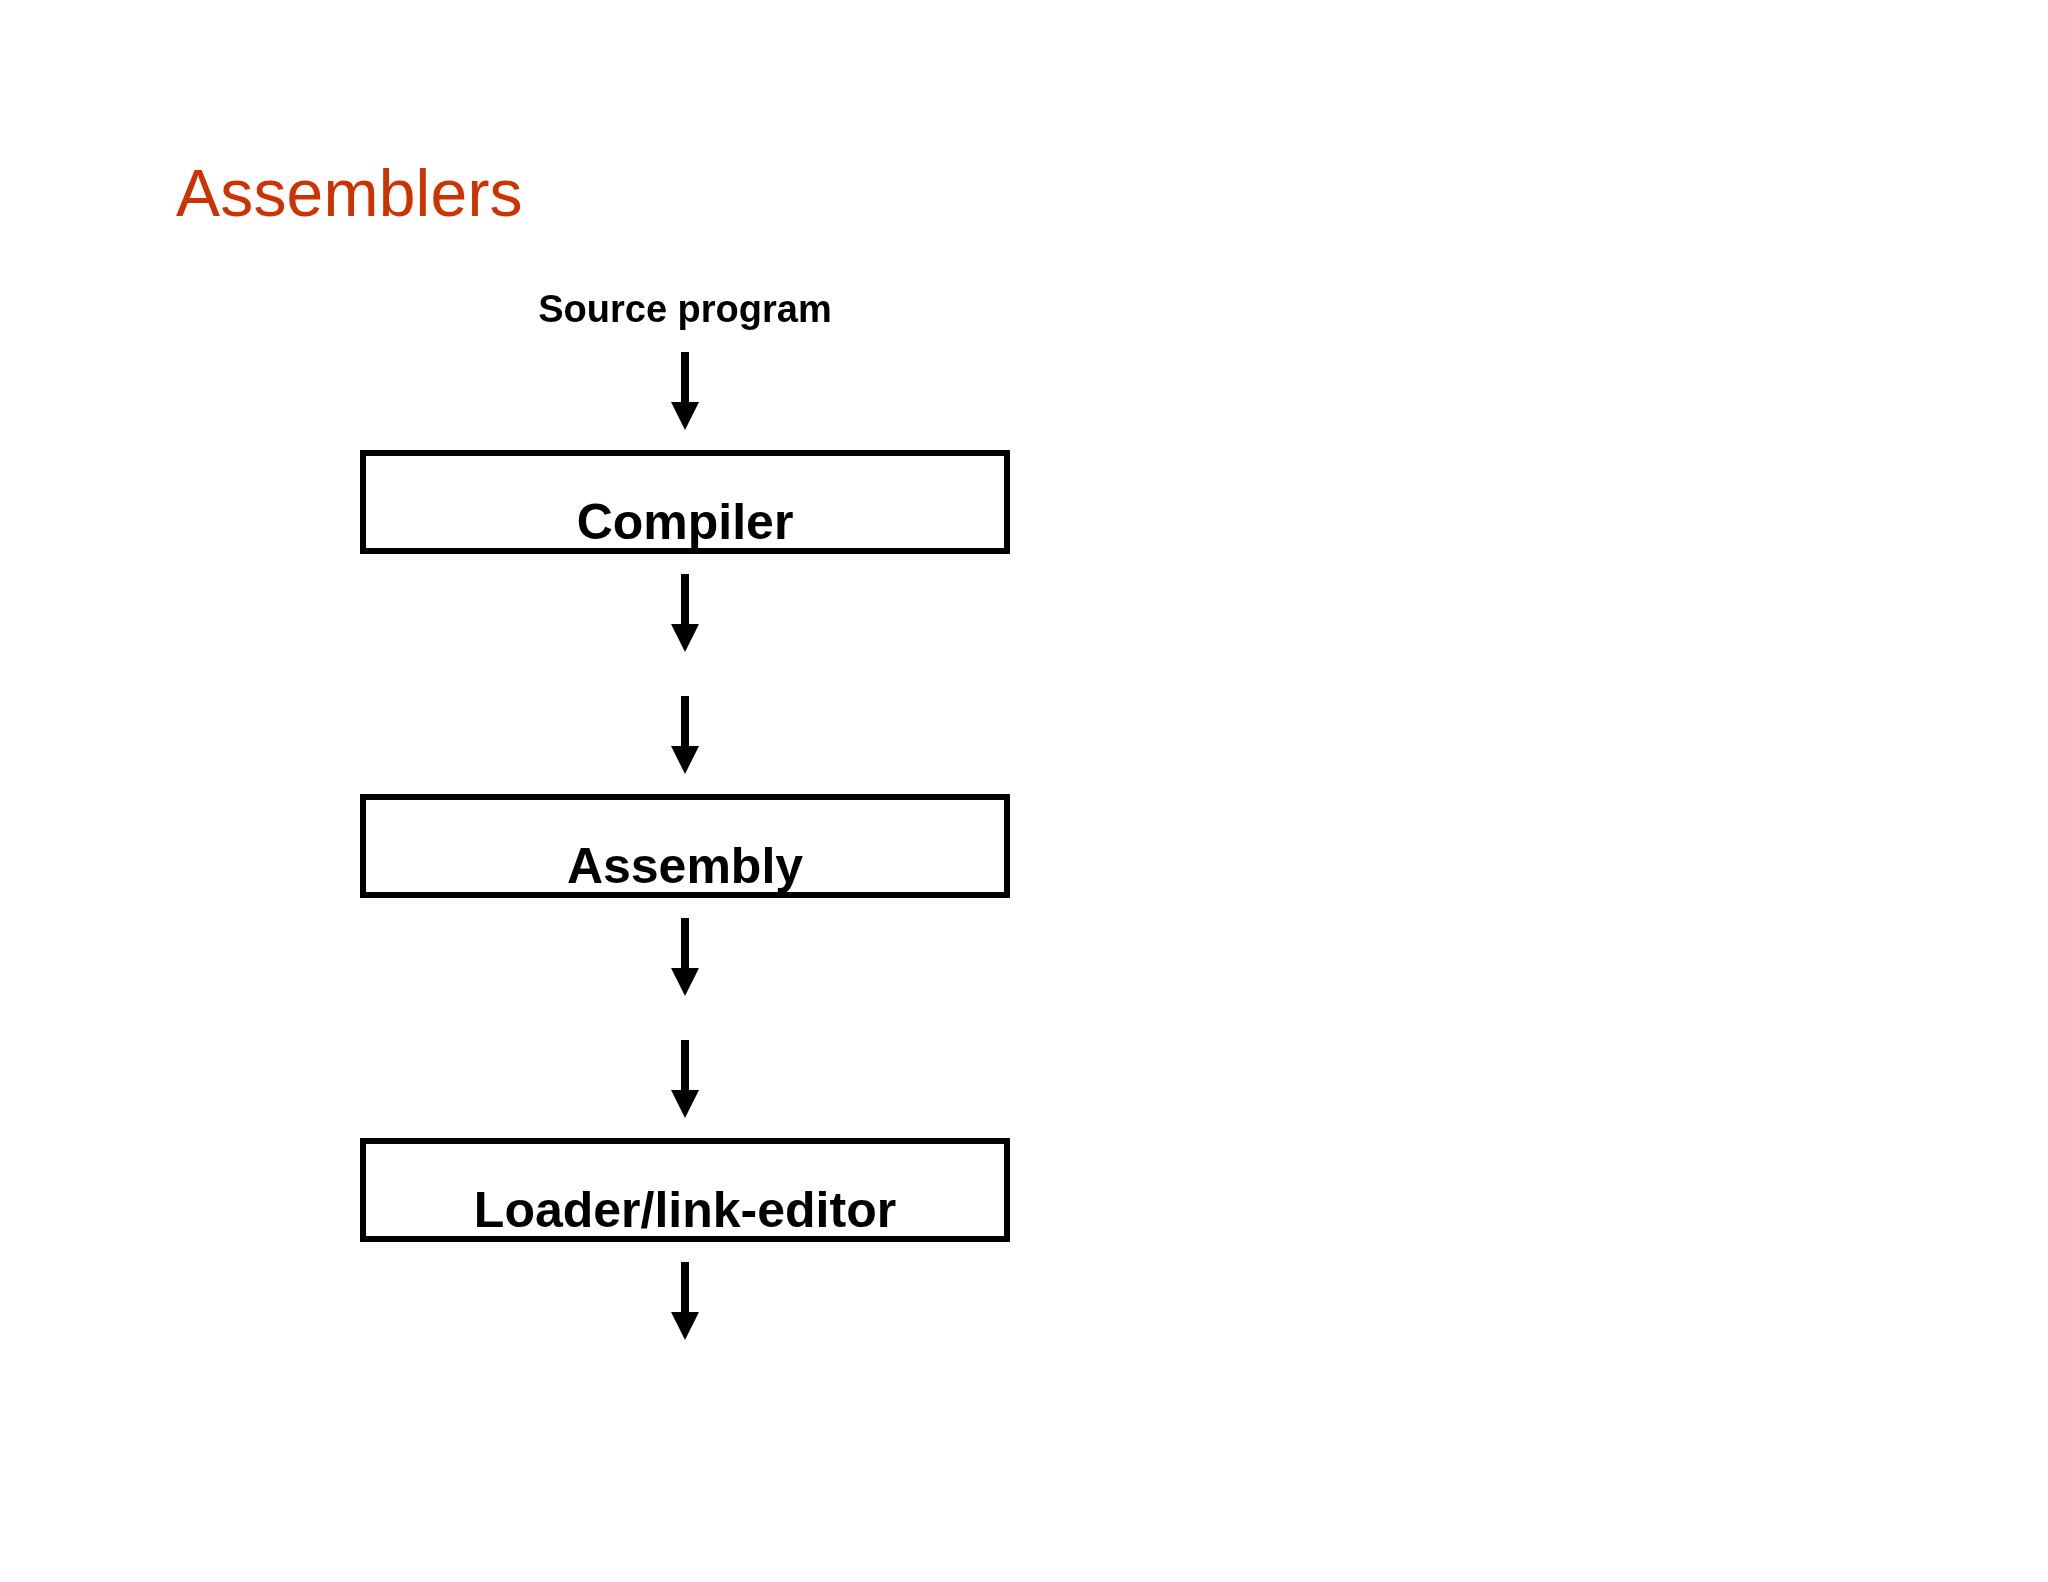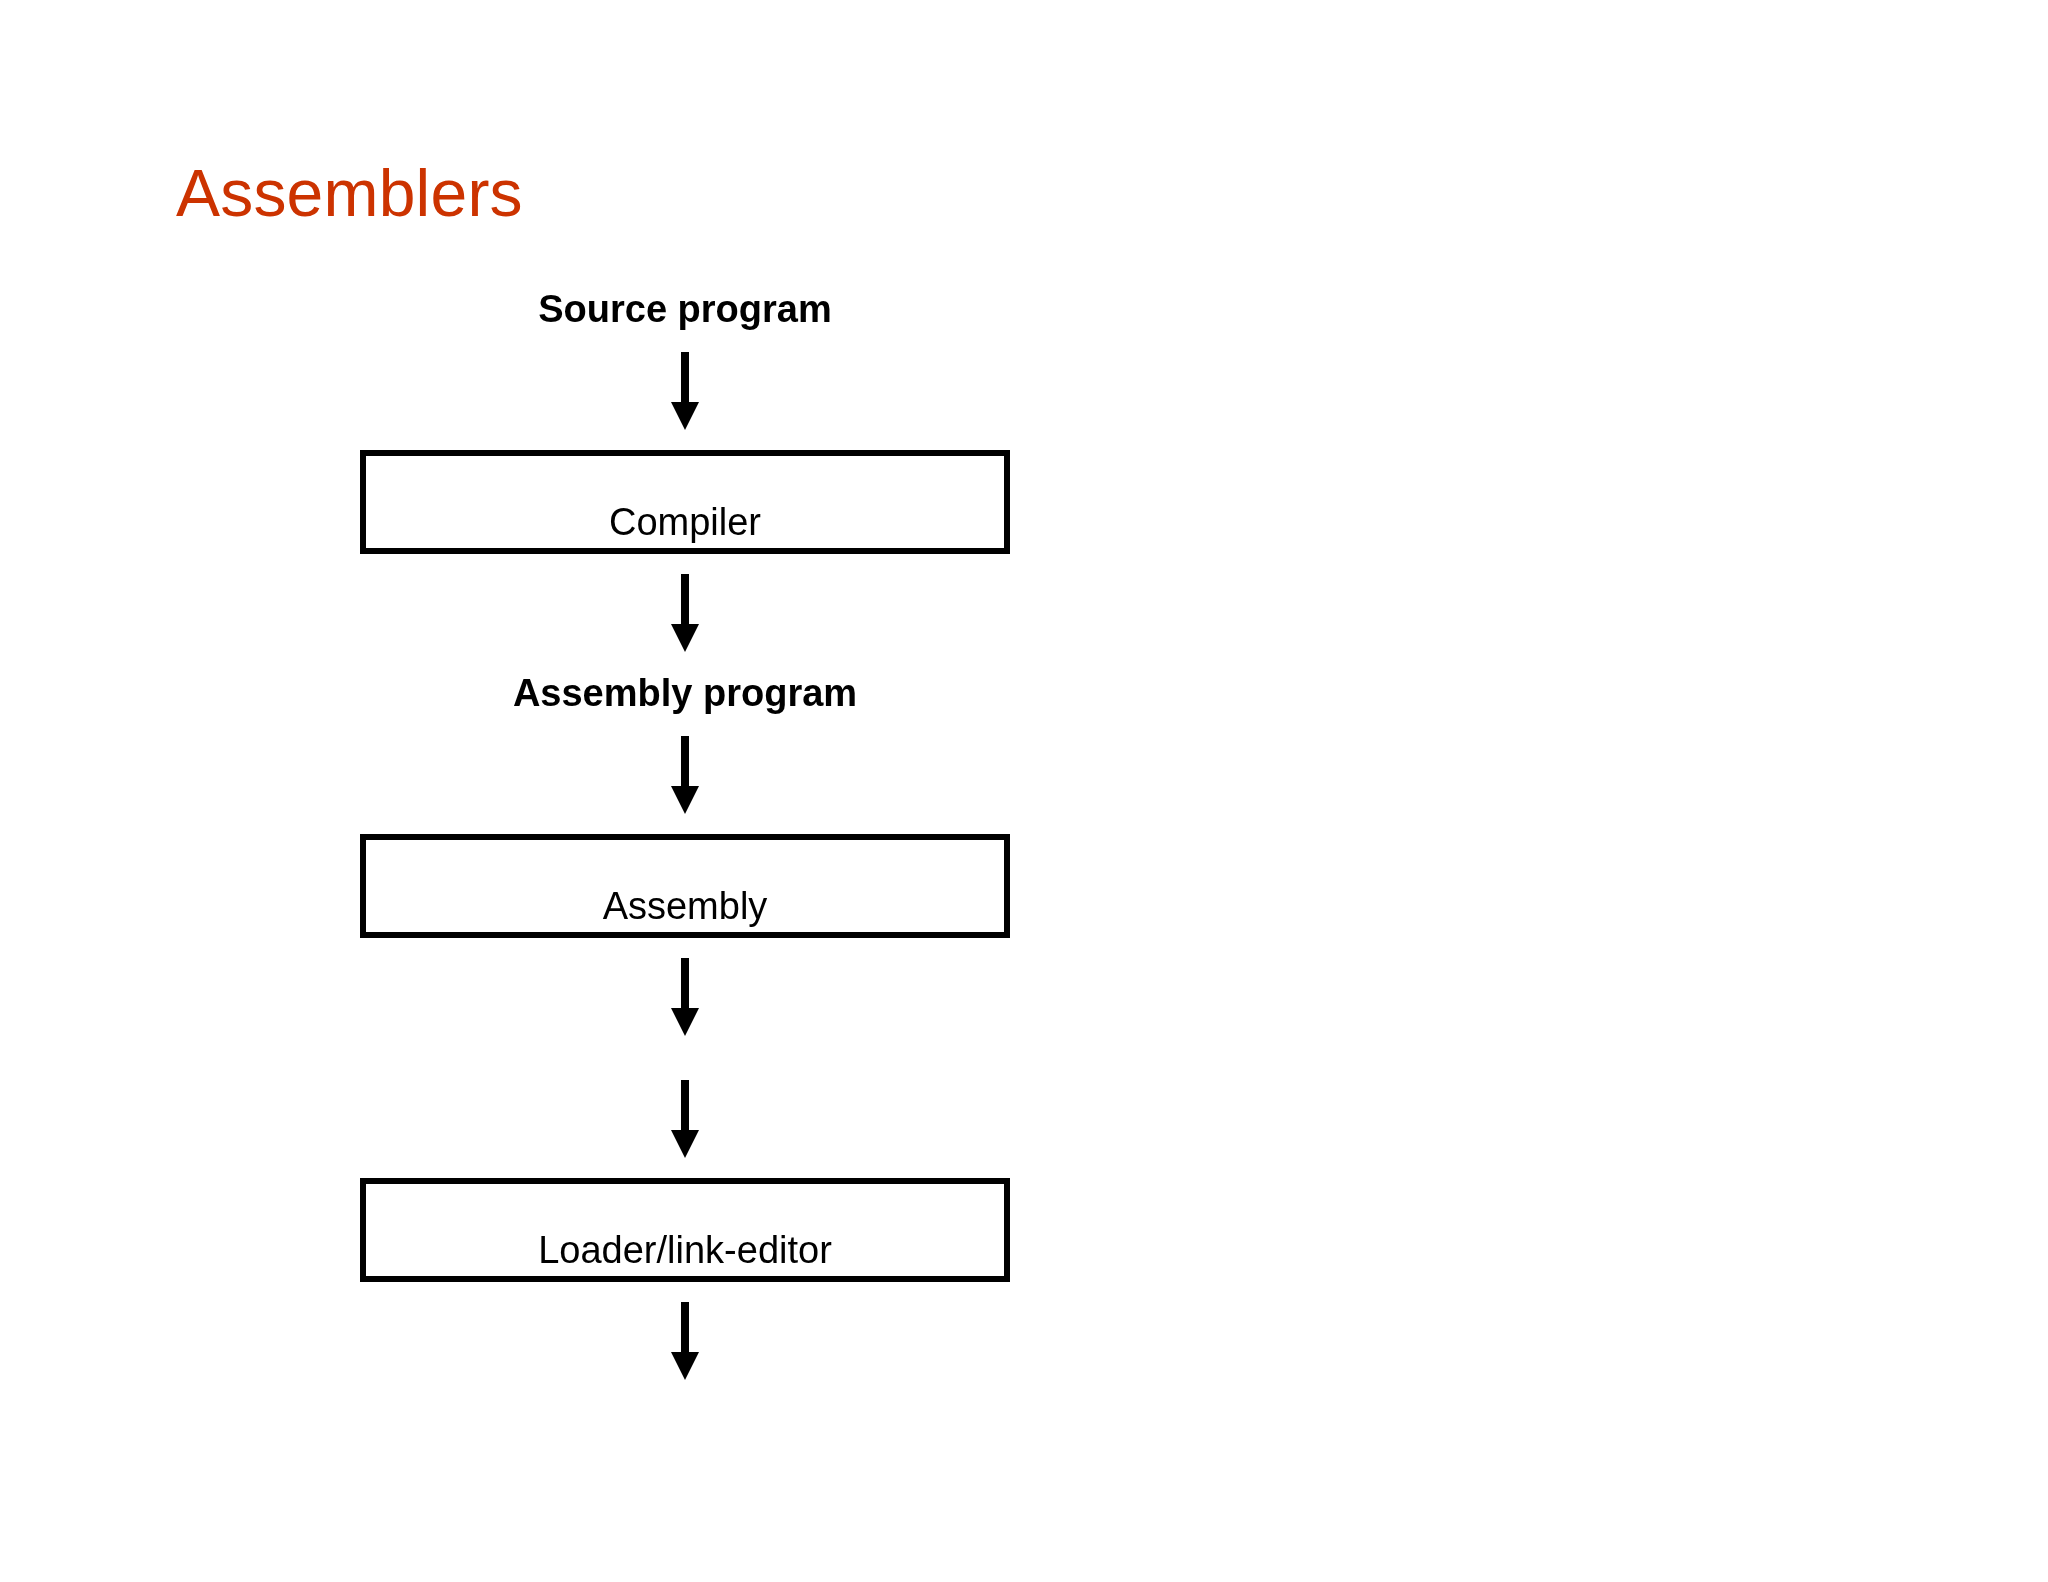--- a/index.html
+++ b/index.html
@@ -62,22 +62,22 @@
     box-sizing: border-box;
     width: 650px;
     height: 104px;
     border: 6px solid #000000;
     background: #ffffff;
     display: flex;
     align-items: center;
     justify-content: center;
   }
   .process-label {
-    font-size: 38px;
-    font-weight: 400;
+    font-size: 50px;
+    font-weight: 700;
     color: #000000;
     white-space: nowrap;
     line-height: 1.0;
     margin-top: 40px;
   }
 
   
   .arrow {
     width: 40px;
     height: 78px;
@@ -115,21 +115,20 @@
 
     <div class="gap-b"></div>
     <div class="arrow">
       <svg width="40" height="78" viewBox="0 0 40 78" xmlns="http://www.w3.org/2000/svg">
         <rect x="16" y="0" width="8" height="54" fill="#000000"></rect>
         <polygon points="6,50 34,50 20,78" fill="#000000"></polygon>
       </svg>
     </div>
     <div class="gap-a"></div>
 
-    <div class="artifact">Assembly program</div>
 
     <div class="gap-a"></div>
     <div class="arrow">
       <svg width="40" height="78" viewBox="0 0 40 78" xmlns="http://www.w3.org/2000/svg">
         <rect x="16" y="0" width="8" height="54" fill="#000000"></rect>
         <polygon points="6,50 34,50 20,78" fill="#000000"></polygon>
       </svg>
     </div>
     <div class="gap-b"></div>
 

